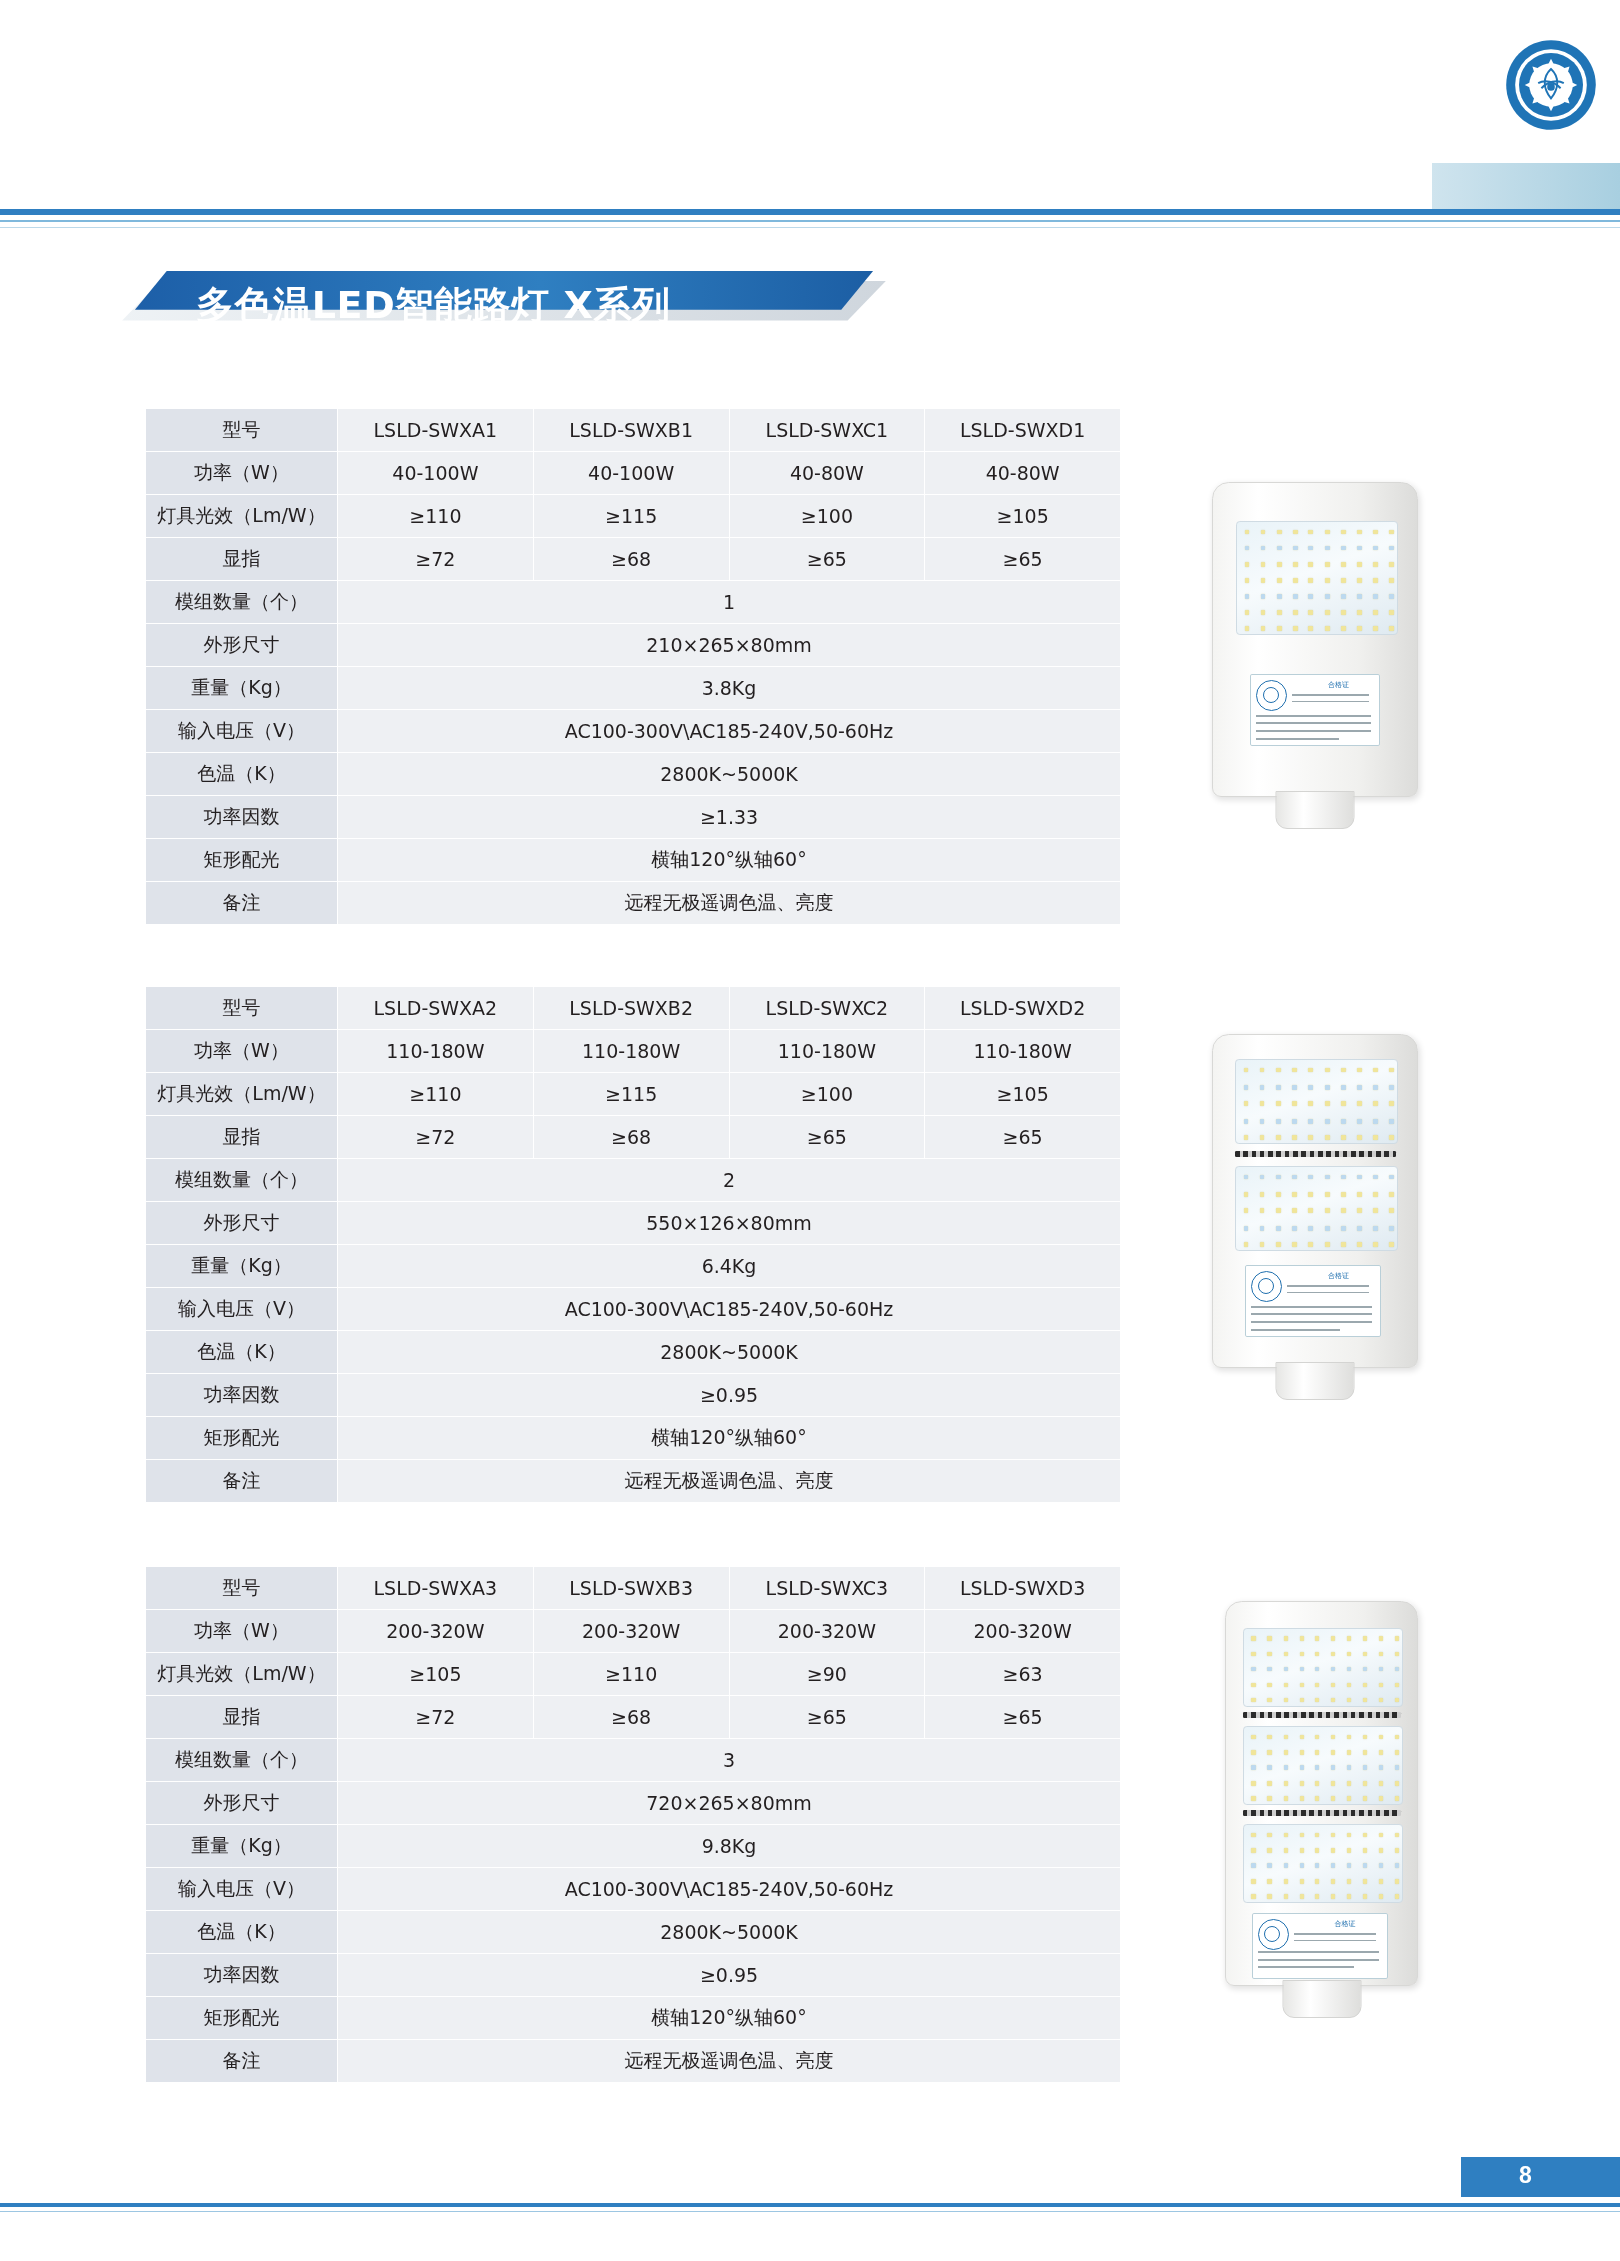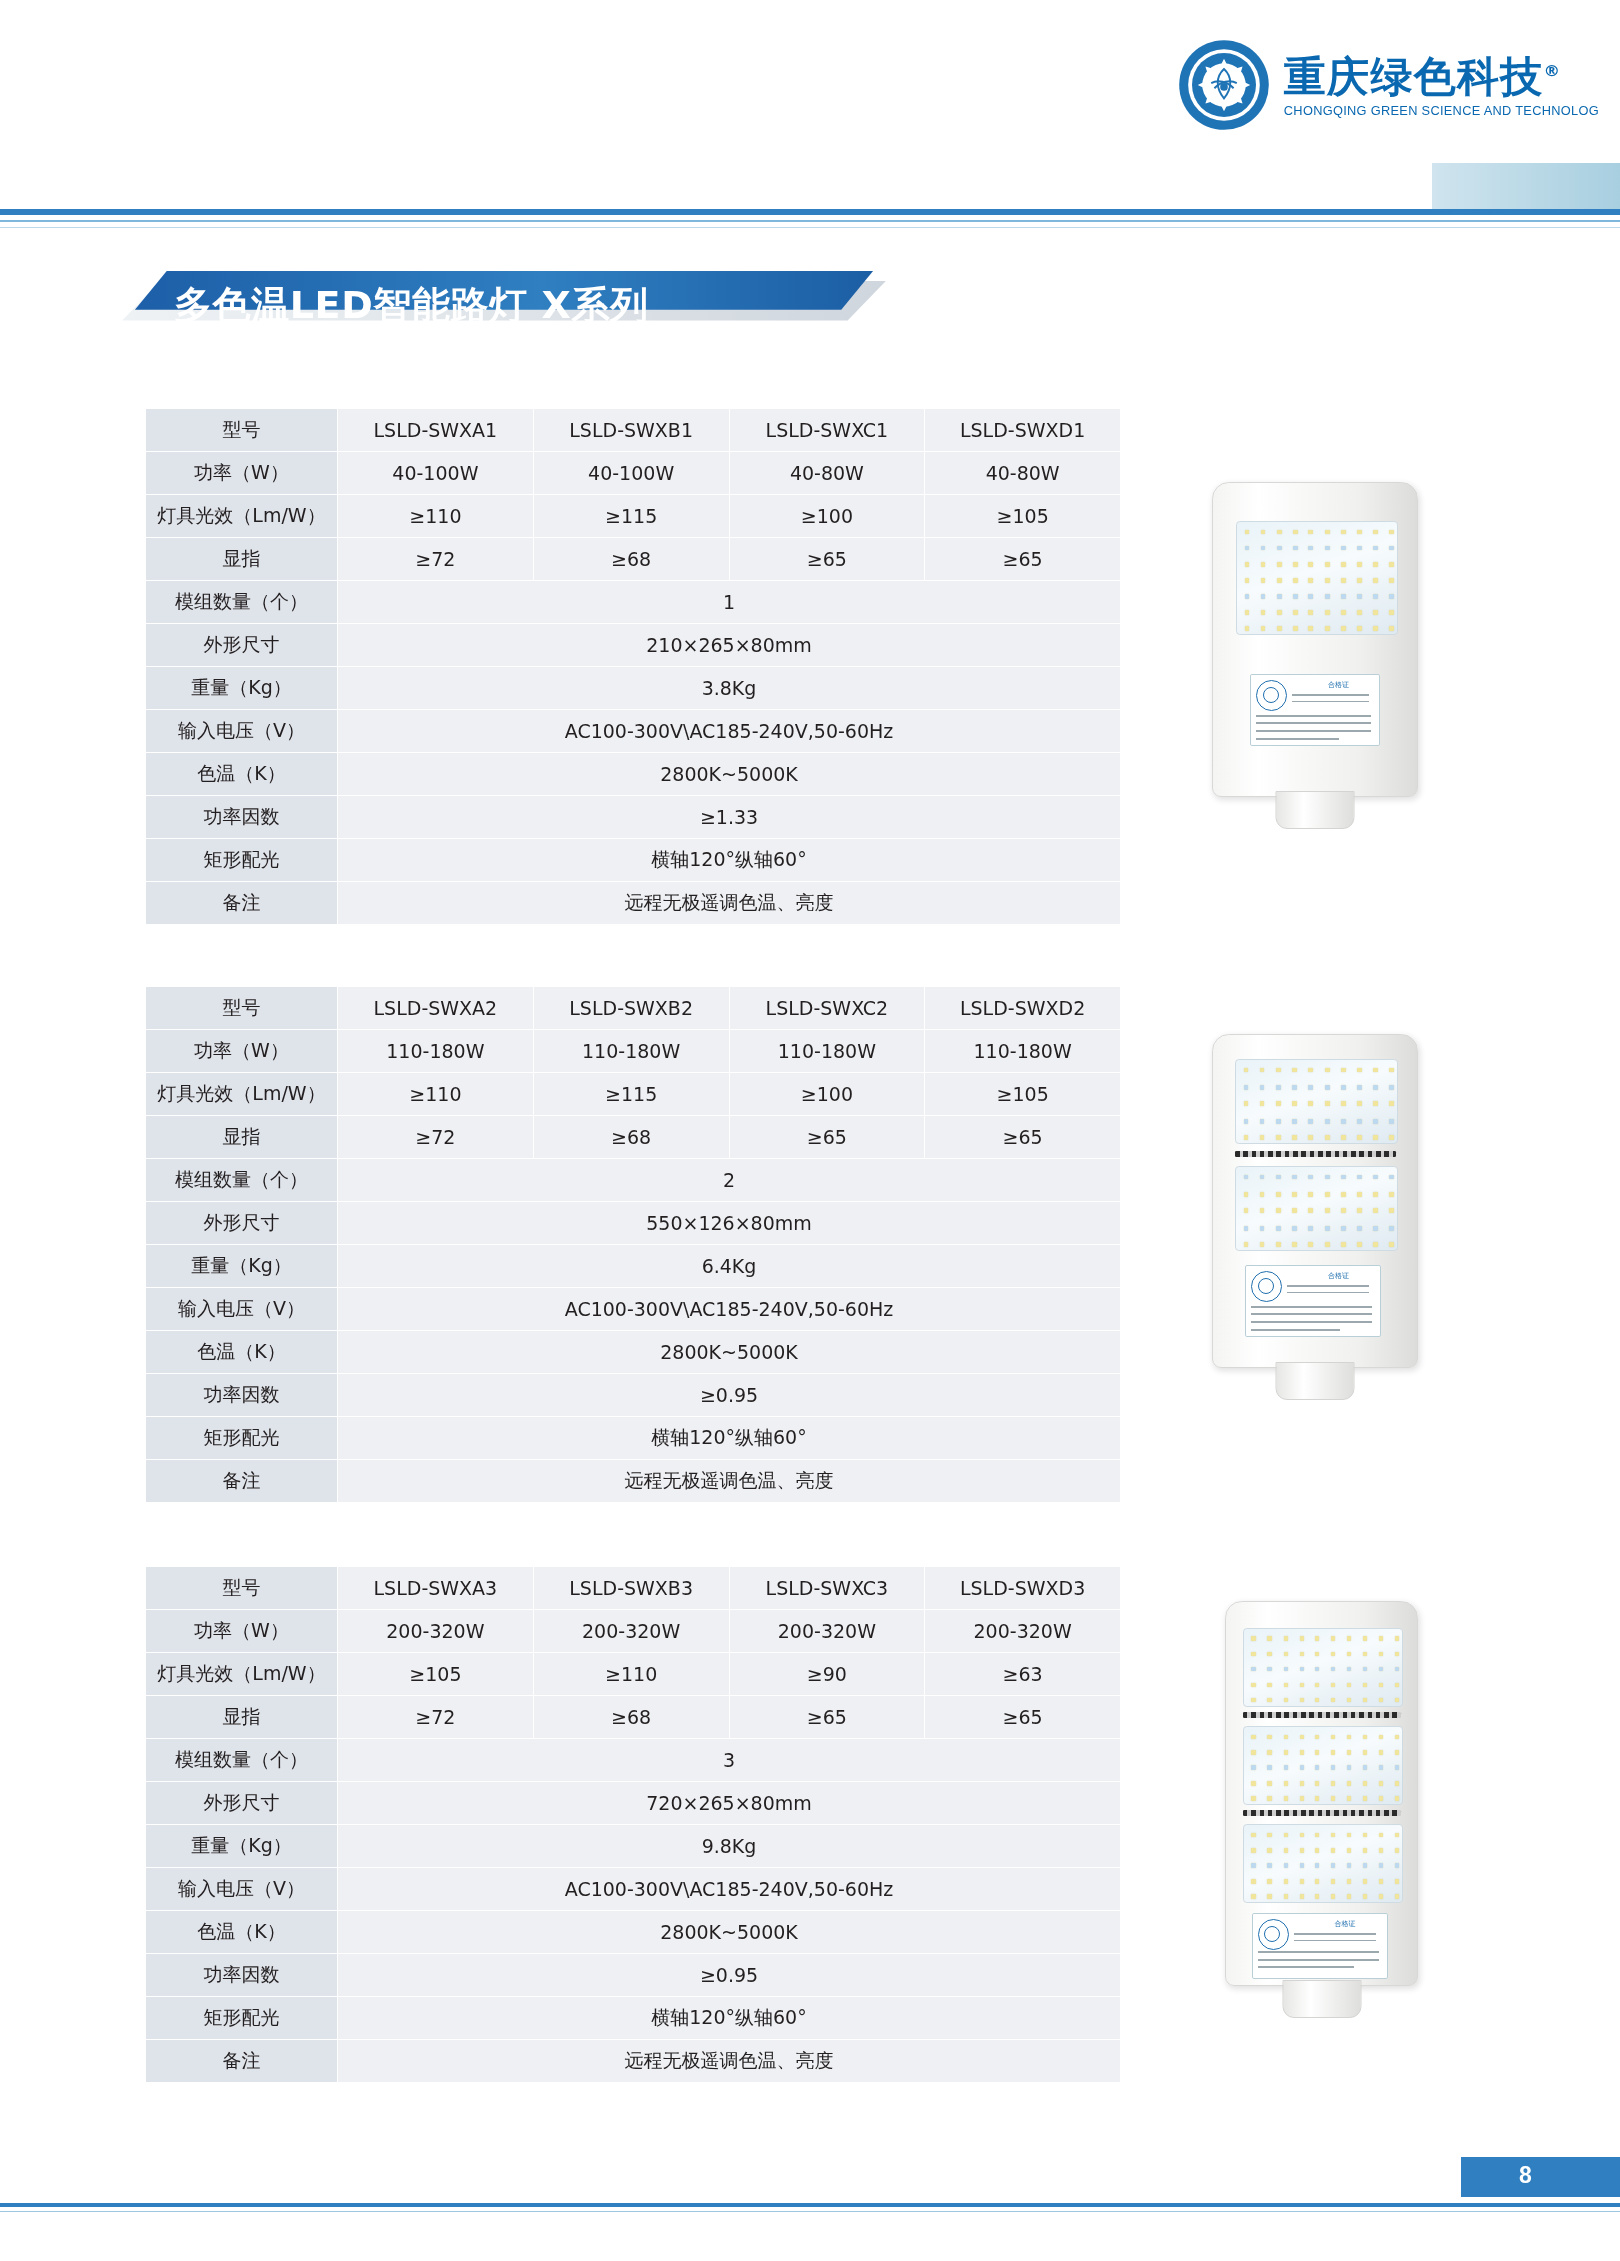--- a/index.html
+++ b/index.html
@@ -86,21 +86,21 @@
   .banner {
     position: absolute;
     left: 121px;
     top: 262px;
     width: 906px;
     height: 84px;
   }
   .banner svg { position: absolute; left: 0; top: 0; }
   .banner-title {
     position: absolute;
-    left: 53px;
+    left: 75px;
     top: 18px;
     font-size: 38px;
     font-weight: bold;
     color: #ffffff;
     white-space: nowrap;
     font-family: "DejaVu Sans", sans-serif;
     letter-spacing: 0.6px;
   }
 
   
@@ -284,24 +284,20 @@
           <path d="M104 104 l-13 -4 9 -9 z"></path>
         </g>
         <circle cx="75" cy="75" r="34" fill="#ffffff"></circle>
         <g stroke="#1f74b6" stroke-width="3" fill="none">
           <path d="M75 50 C62 62, 62 80, 75 96 C88 80, 88 62, 75 50 Z"></path>
           <path d="M55 72 C66 66, 80 70, 90 80"></path>
           <path d="M95 72 C84 66, 70 70, 60 80"></path>
         </g>
         <circle cx="75" cy="78" r="6" fill="#1f74b6"></circle>
       </svg>
-    </div>
-    <div class="logo-text">
-      <div class="logo-cn"><span>重庆绿色科技</span><span class="reg-mark">®</span></div>
-      <div class="logo-en">CHONGQING GREEN SCIENCE AND TECHNOLOG</div>
     </div>
   </div>
   <div class="rule rule-1"></div>
   <div class="rule rule-2"></div>
   <div class="rule rule-3"></div>
 </div>
 
 <div class="banner">
   <svg width="906" height="84" viewBox="0 0 1420 132">
     <defs>

